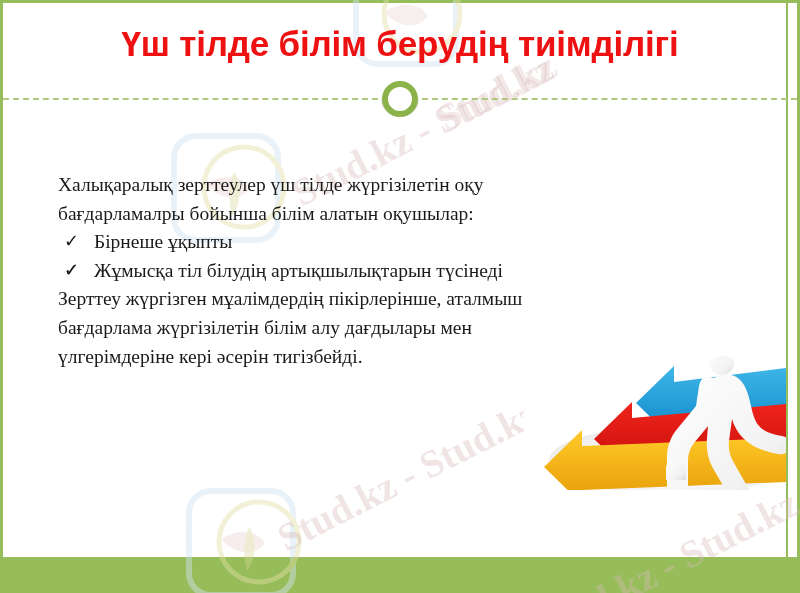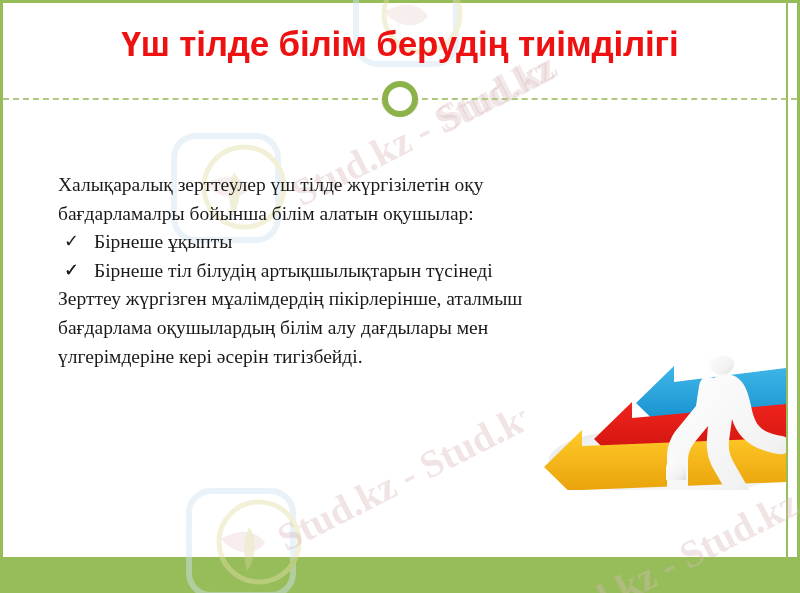--- a/index.html
+++ b/index.html
@@ -219,24 +219,24 @@
     <ul class="bullets">
       <li>
         <span class="tick">✓</span>
         <span>Бірнеше ұқыпты</span>
       </li>
       <li>
         <span class="tick">✓</span>
       </li>
       <li>
         <span class="tick">✓</span>
-        <span>Бірнеше тіл білудің артықшылықтарын түсінеді</span>
+        <span>Жұмысқа тіл білудің артықшылықтарын түсінеді</span>
       </li>
     </ul>
-    <p class="tail">Зерттеу жүргізген мұалімдердің пікірлерінше, аталмыш бағдарлама оқушылардың білім алу дағдылары мен үлгерімдеріне кері әсерін тигізбейді.</p>
+    <p class="tail">Зерттеу жүргізген мұалімдердің пікірлерінше, аталмыш бағдарлама жүргізілетін білім алу дағдылары мен үлгерімдеріне кері әсерін тигізбейді.</p>
   </div>
 
   <div class="art">
     <svg width="262" height="150" viewBox="0 0 262 150" aria-hidden="true">
       <defs>
         <linearGradient id="gBlue" x1="0" y1="0" x2="0" y2="1">
           <stop offset="0%" stop-color="#3FB6E8"></stop>
           <stop offset="100%" stop-color="#0B84C6"></stop>
         </linearGradient>
         <linearGradient id="gRed" x1="0" y1="0" x2="0" y2="1">

